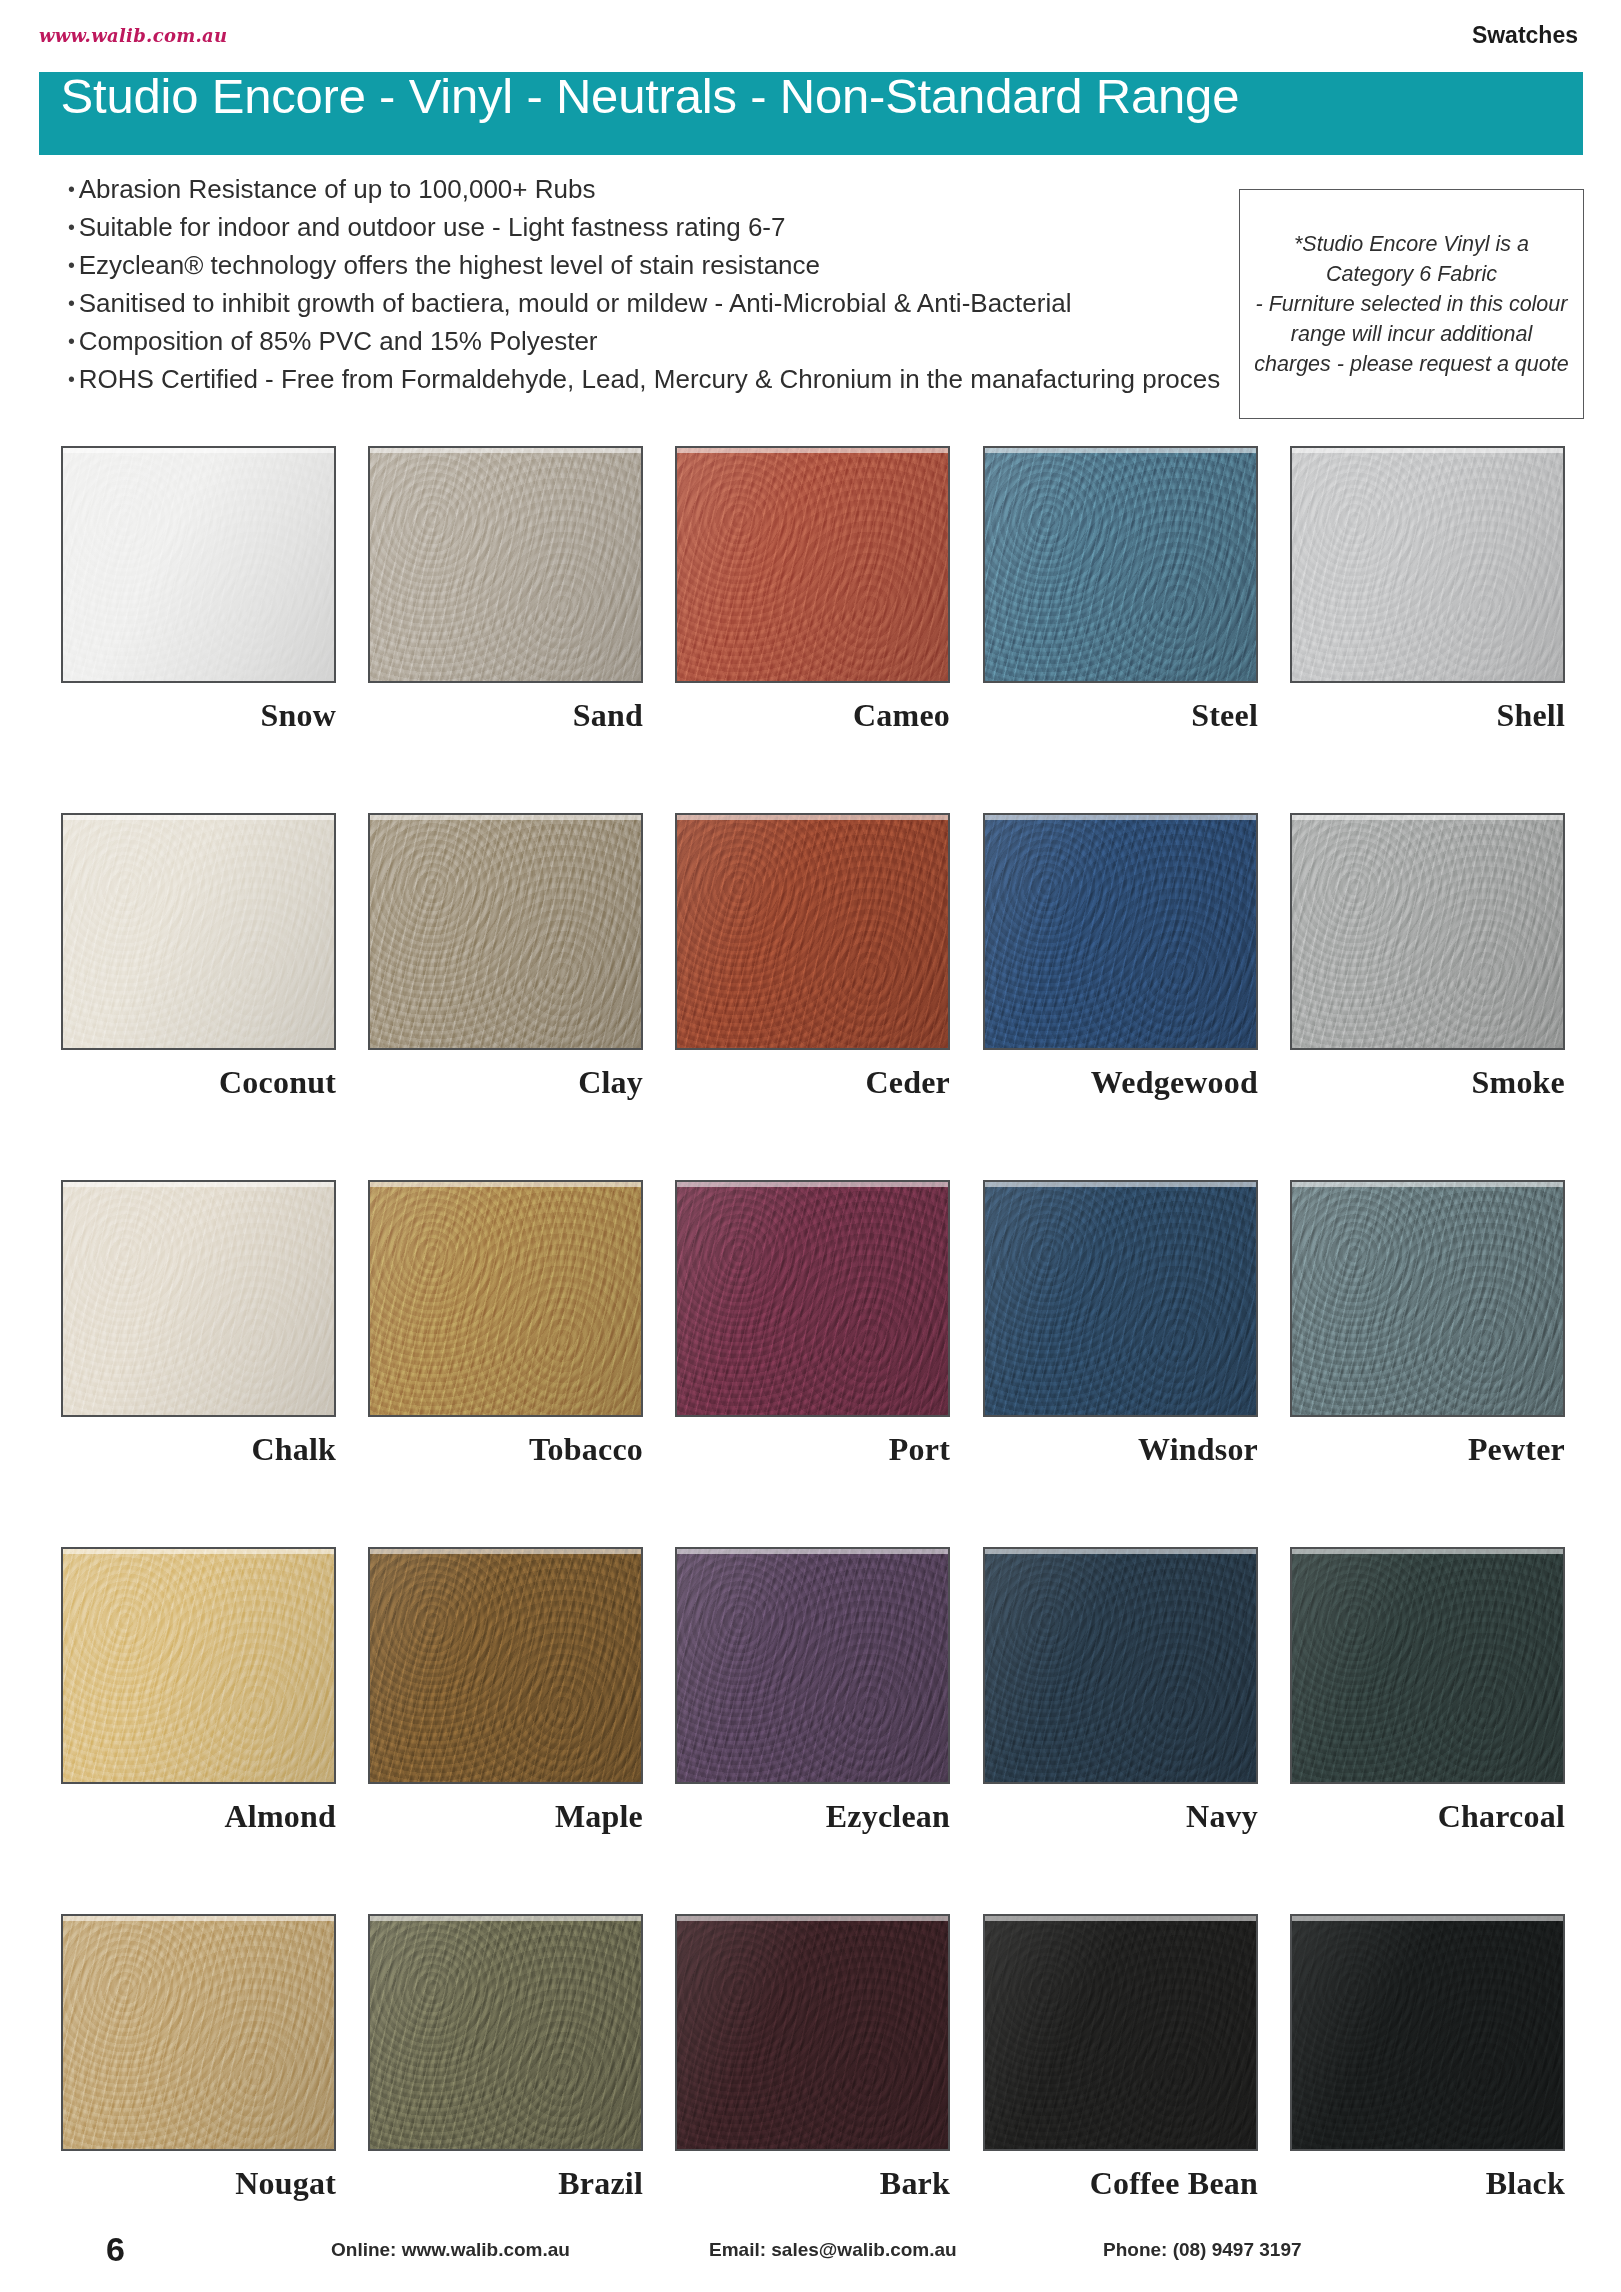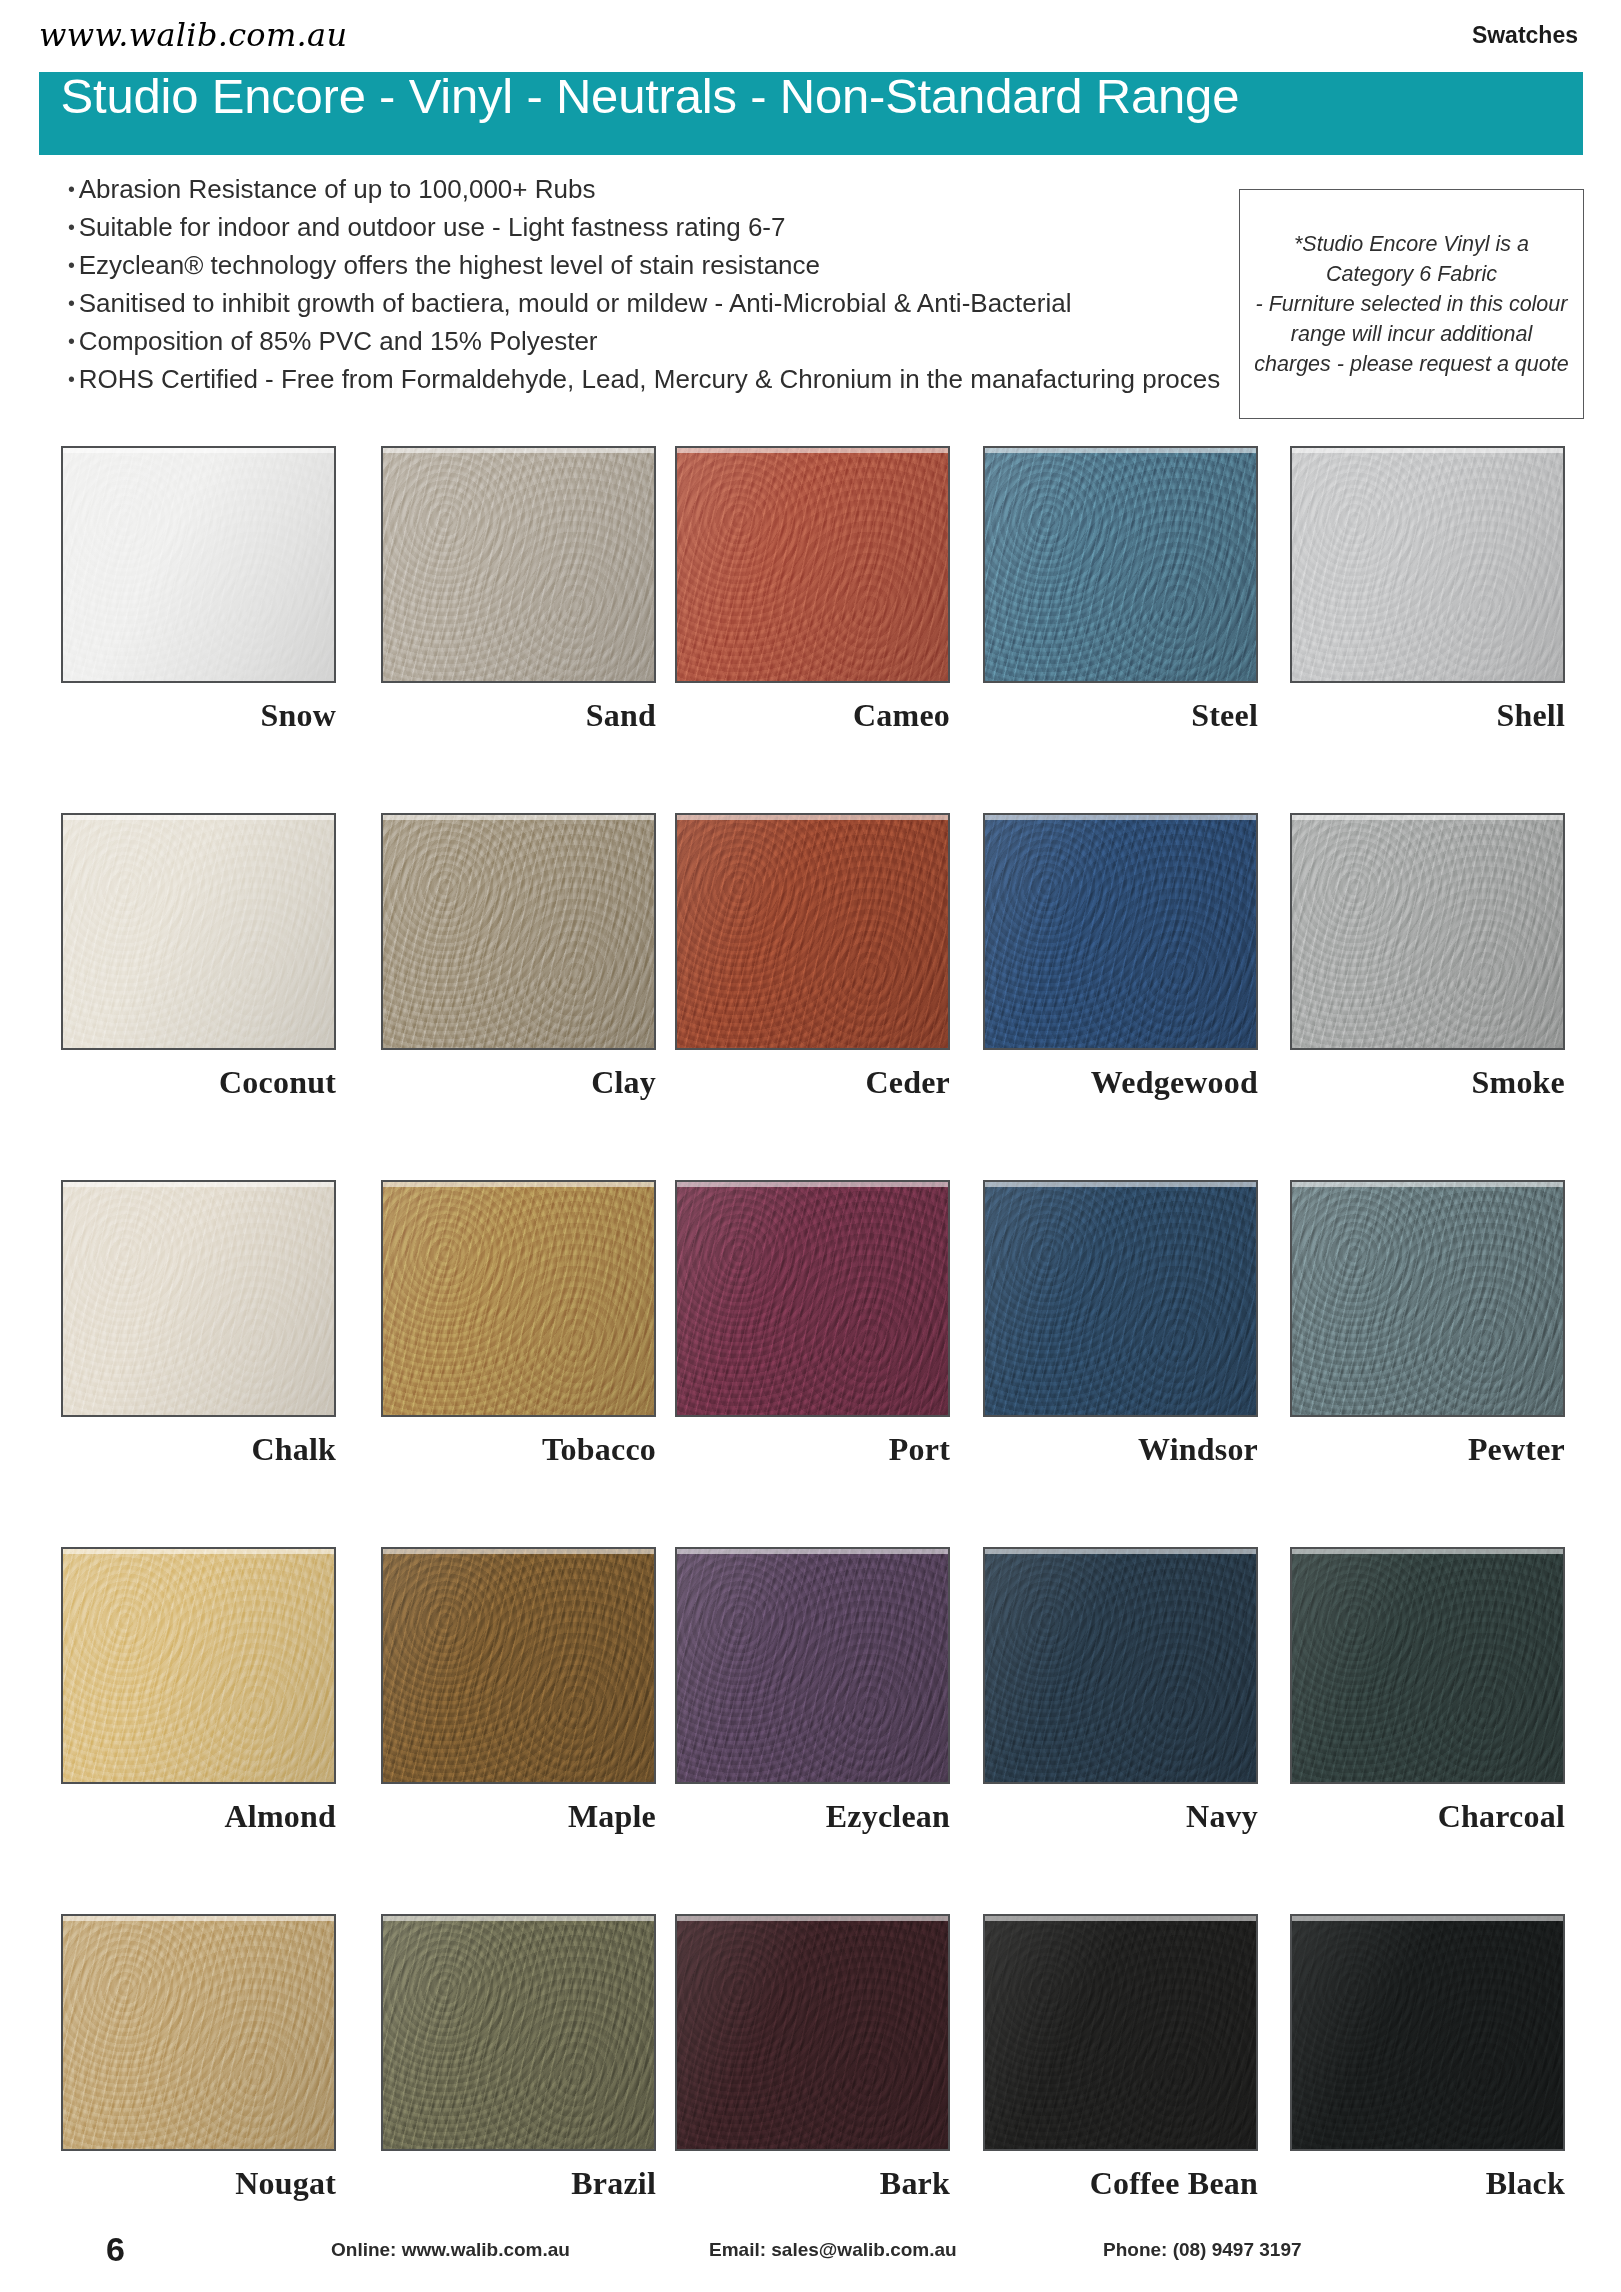--- a/index.html
+++ b/index.html
@@ -24,24 +24,25 @@
     height: 70px;
     display: flex;
     align-items: center;
     justify-content: space-between;
     padding: 0 43px 0 39px;
     box-sizing: border-box;
   }
   .site-url {
     font-family: "DejaVu Serif", serif;
     font-style: italic;
-    font-size: 32px;
+    font-size: 18px;
     letter-spacing: 0.3px;
-    color: #000000;
-    white-space: nowrap;
+    color: #be185d;
+    white-space: nowrap;
+    font-weight: bold;
   }
   .section-label {
     font-family: "Liberation Sans", sans-serif;
     font-weight: bold;
     font-size: 23px;
     color: #1b1b1b;
     white-space: nowrap;
   }
 
   
@@ -127,21 +128,21 @@
   .grid-row {
     position: relative;
     height: 367px;
   }
   .cell {
     position: absolute;
     top: 0;
     width: 275px;
   }
   .cell[data-col="0"] { left: 0px; }
-  .cell[data-col="1"] { left: 320px; }
+  .cell[data-col="1"] { left: 307px; }
   .cell[data-col="2"] { left: 614px; }
   .cell[data-col="3"] { left: 922px; }
   .cell[data-col="4"] { left: 1229px; }
 
   .chip {
     width: 275px;
     height: 237px;
     border: 2.7px solid #4e5052;
     box-sizing: border-box;
     position: relative;

